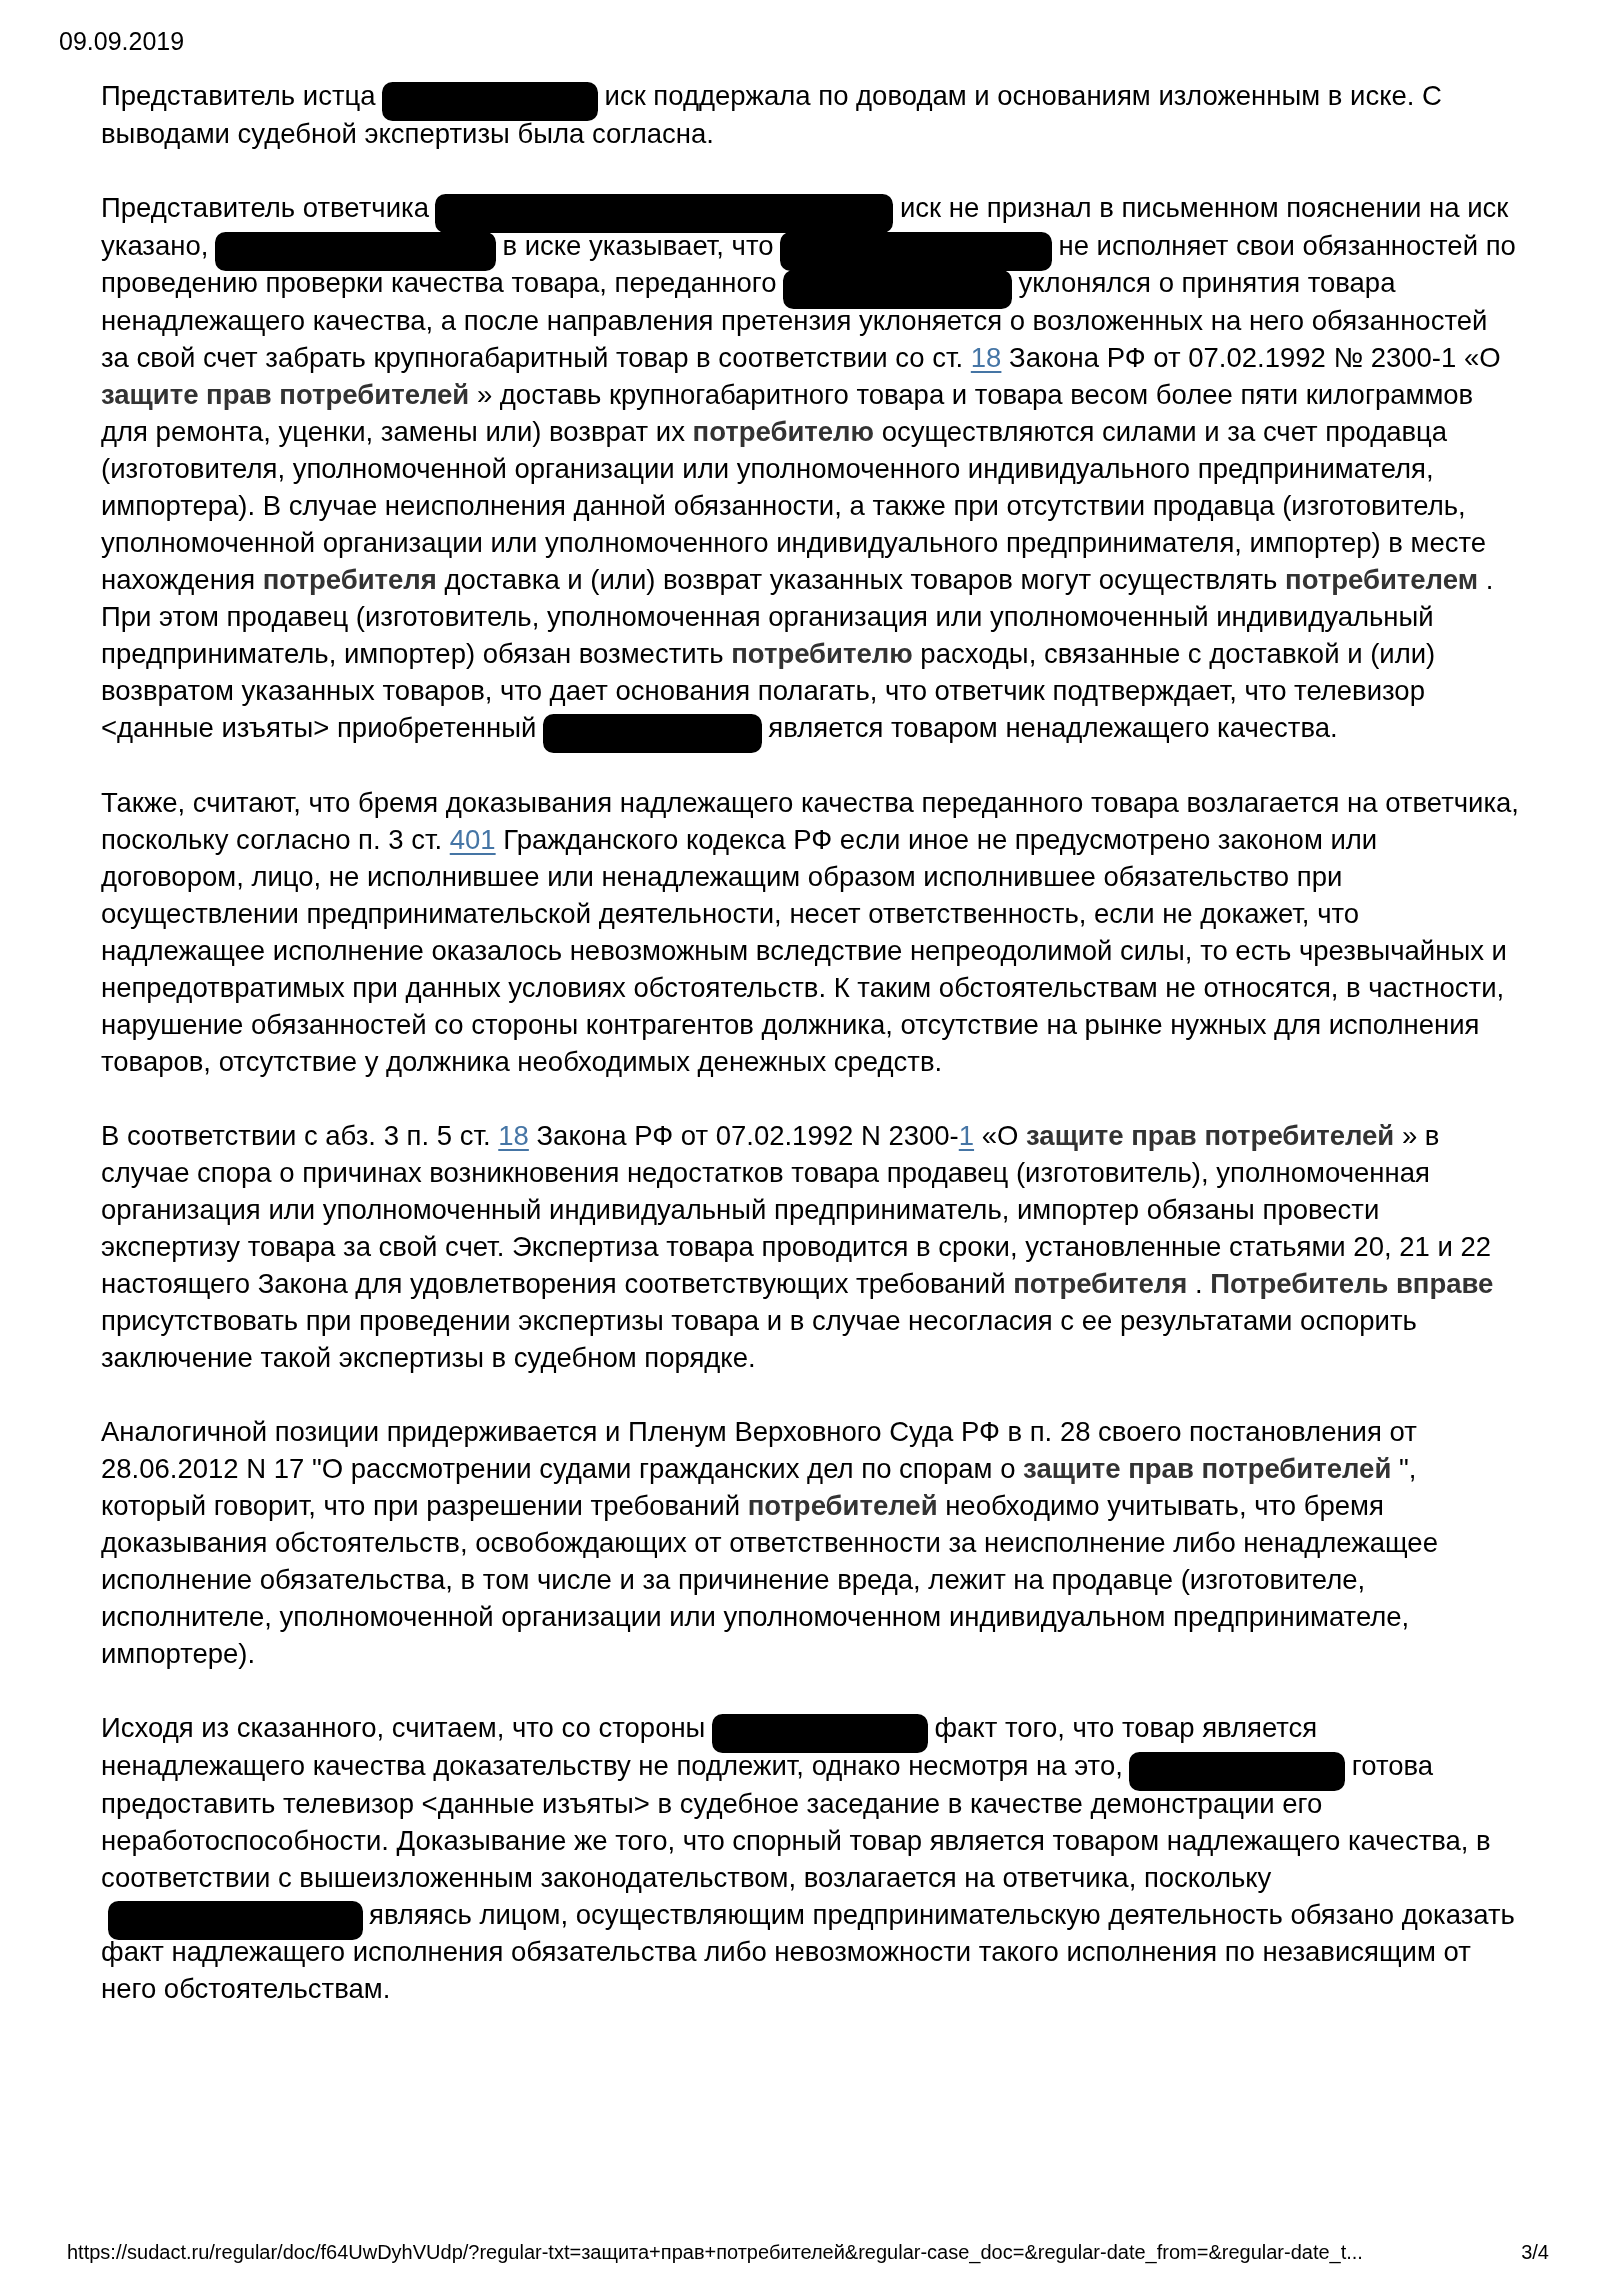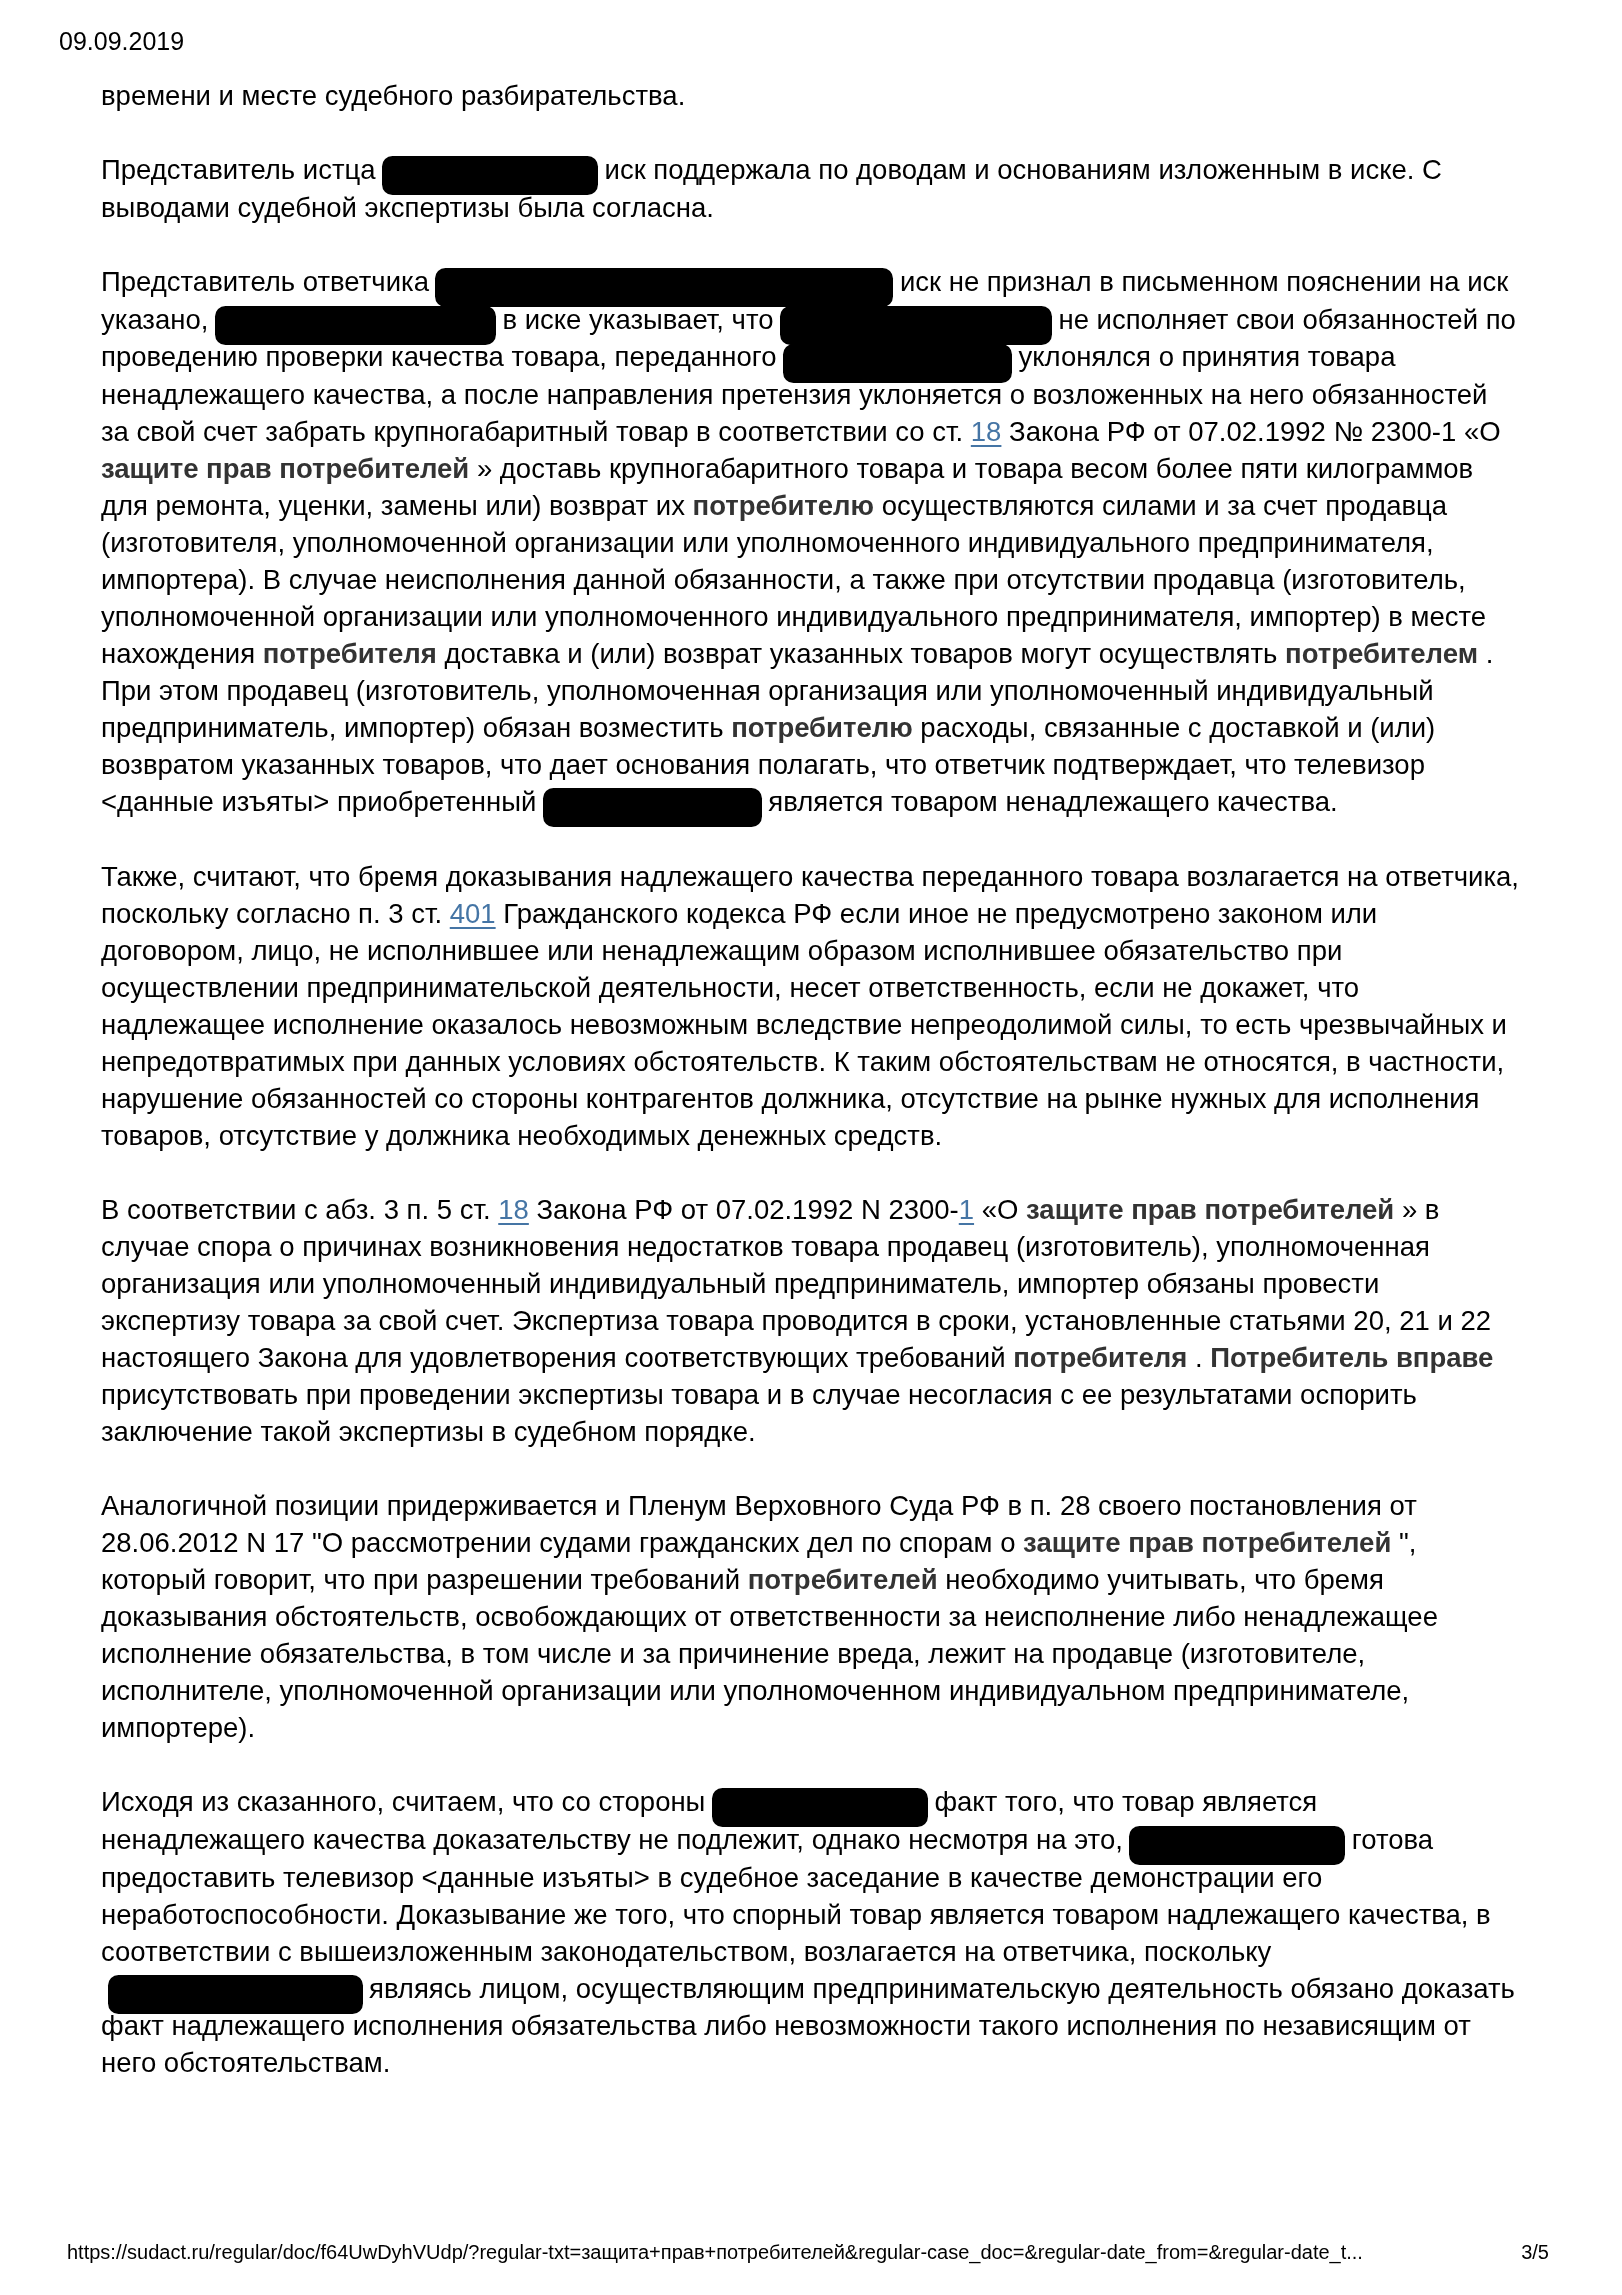--- a/index.html
+++ b/index.html
@@ -91,26 +91,25 @@
   }
 </style>
 </head>
 <body>
 
 <div class="page-header">
   <span class="print-date">09.09.2019</span>
 </div>
 
 <div class="doc-body">
-    <p class="para"><span>времени и месте судебного разбирательства.</span></p>
     <p class="para"><span>Представитель истца</span><span class="redaction" style="width: 216px;"></span><span>иск поддержала по доводам и основаниям изложенным в иске. С выводами судебной экспертизы была согласна.</span></p>
     <p class="para"><span>Представитель ответчика</span><span class="redaction" style="width: 458px;"></span><span>иск не признал в письменном пояснении на иск указано,</span><span class="redaction" style="width: 281px;"></span><span>в иске указывает, что</span><span class="redaction" style="width: 272px;"></span><span>не исполняет свои обязанностей по проведению проверки качества товара, переданного</span><span class="redaction" style="width: 229px;"></span><span>уклонялся о принятия товара ненадлежащего качества, а после направления претензия уклоняется о возложенных на него обязанностей за свой счет забрать крупногабаритный товар в соответствии со ст. </span><a class="law-link" href="#">18</a><span> Закона РФ от 07.02.1992 № 2300-1 «О </span><b class="hl">защите прав потребителей</b><span> » доставь крупногабаритного товара и товара весом более пяти килограммов для ремонта, уценки, замены или) возврат их </span><b class="hl">потребителю</b><span> осуществляются силами и за счет продавца (изготовителя, уполномоченной организации или уполномоченного индивидуального предпринимателя, импортера). В случае неисполнения данной обязанности, а также при отсутствии продавца (изготовитель, уполномоченной организации или уполномоченного индивидуального предпринимателя, импортер) в месте нахождения </span><b class="hl">потребителя</b><span> доставка и (или) возврат указанных товаров могут осуществлять </span><b class="hl">потребителем</b><span> . При этом продавец (изготовитель, уполномоченная организация или уполномоченный индивидуальный предприниматель, импортер) обязан возместить </span><b class="hl">потребителю</b><span> расходы, связанные с доставкой и (или) возвратом указанных товаров, что дает основания полагать, что ответчик подтверждает, что телевизор &lt;данные изъяты&gt; приобретенный</span><span class="redaction" style="width: 219px;"></span><span>является товаром ненадлежащего качества.</span></p>
     <p class="para"><span>Также, считают, что бремя доказывания надлежащего качества переданного товара возлагается на ответчика, поскольку согласно п. 3 ст. </span><a class="law-link" href="#">401</a><span> Гражданского кодекса РФ если иное не предусмотрено законом или договором, лицо, не исполнившее или ненадлежащим образом исполнившее обязательство при осуществлении предпринимательской деятельности, несет ответственность, если не докажет, что надлежащее исполнение оказалось невозможным вследствие непреодолимой силы, то есть чрезвычайных и непредотвратимых при данных условиях обстоятельств. К таким обстоятельствам не относятся, в частности, нарушение обязанностей со стороны контрагентов должника, отсутствие на рынке нужных для исполнения товаров, отсутствие у должника необходимых денежных средств.</span></p>
     <p class="para"><span>В соответствии с абз. 3 п. 5 ст. </span><a class="law-link" href="#">18</a><span> Закона РФ от 07.02.1992 N 2300-</span><a class="law-link" href="#">1</a><span> «О </span><b class="hl">защите прав потребителей</b><span> » в случае спора о причинах возникновения недостатков товара продавец (изготовитель), уполномоченная организация или уполномоченный индивидуальный предприниматель, импортер обязаны провести экспертизу товара за свой счет. Экспертиза товара проводится в сроки, установленные статьями 20, 21 и 22 настоящего Закона для удовлетворения соответствующих требований </span><b class="hl">потребителя</b><span> . </span><b class="hl">Потребитель вправе</b><span> присутствовать при проведении экспертизы товара и в случае несогласия с ее результатами оспорить заключение такой экспертизы в судебном порядке.</span></p>
     <p class="para"><span>Аналогичной позиции придерживается и Пленум Верховного Суда РФ в п. 28 своего постановления от 28.06.2012 N 17 "О рассмотрении судами гражданских дел по спорам о </span><b class="hl">защите прав потребителей</b><span> ", который говорит, что при разрешении требований </span><b class="hl">потребителей</b><span> необходимо учитывать, что бремя доказывания обстоятельств, освобождающих от ответственности за неисполнение либо ненадлежащее исполнение обязательства, в том числе и за причинение вреда, лежит на продавце (изготовителе, исполнителе, уполномоченной организации или уполномоченном индивидуальном предпринимателе, импортере).</span></p>
     <p class="para"><span>Исходя из сказанного, считаем, что со стороны</span><span class="redaction" style="width: 216px;"></span><span>факт того, что товар является ненадлежащего качества доказательству не подлежит, однако несмотря на это,</span><span class="redaction" style="width: 216px;"></span><span>готова предоставить телевизор &lt;данные изъяты&gt; в судебное заседание в качестве демонстрации его неработоспособности. Доказывание же того, что спорный товар является товаром надлежащего качества, в соответствии с вышеизложенным законодательством, возлагается на ответчика, поскольку</span><span class="redaction" style="width: 255px;"></span><span>являясь лицом, осуществляющим предпринимательскую деятельность обязано доказать факт надлежащего исполнения обязательства либо невозможности такого исполнения по независящим от него обстоятельствам.</span></p>
   </div>
 
 <div class="page-footer">
   <span class="source-url">https://sudact.ru/regular/doc/f64UwDyhVUdp/?regular-txt=защита+прав+потребителей&amp;regular-case_doc=&amp;regular-date_from=&amp;regular-date_t...</span>
-  <span class="page-number">3/5</span>
+  <span class="page-number">3/4</span>
 </div>
 
 
 </body></html>

